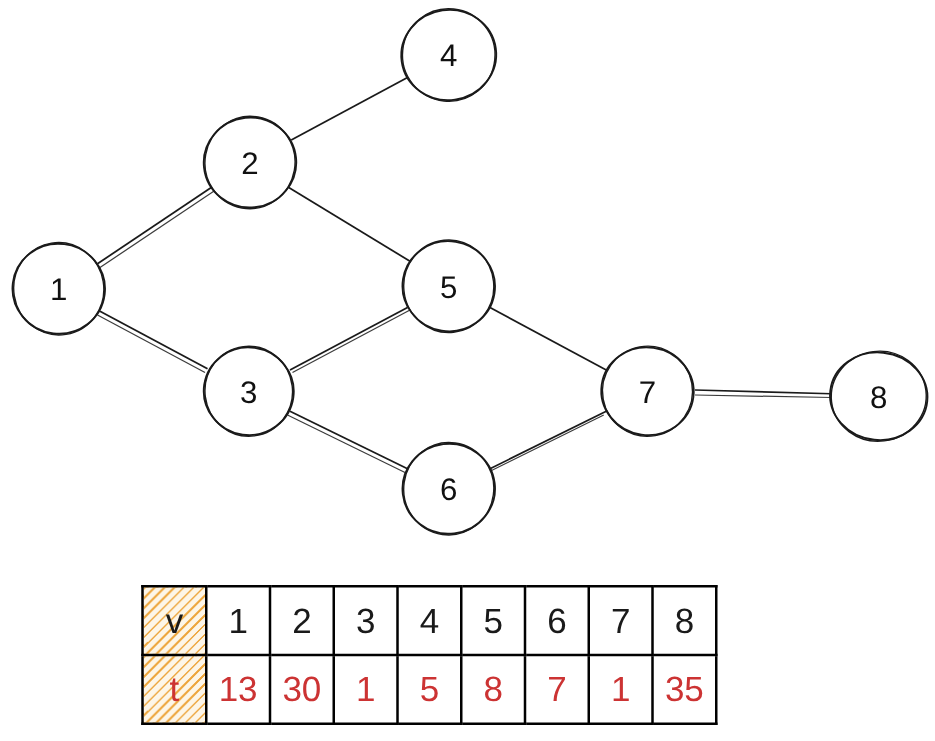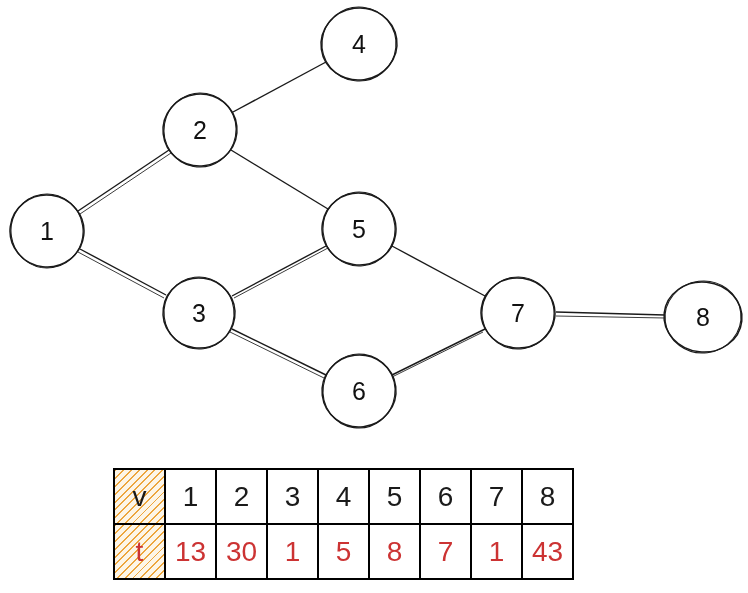--- a/index.html
+++ b/index.html
@@ -147,18 +147,18 @@
     </tr>
     <tr>
       <td class="hatched red-text">t</td>
       <td class="red-text">13</td>
       <td class="red-text">30</td>
       <td class="red-text">1</td>
       <td class="red-text">5</td>
       <td class="red-text">8</td>
       <td class="red-text">7</td>
       <td class="red-text">1</td>
-      <td class="red-text">43</td>
+      <td class="red-text">35</td>
     </tr>
   </tbody>
     </table>
 
 </div>
 
 </body></html>

